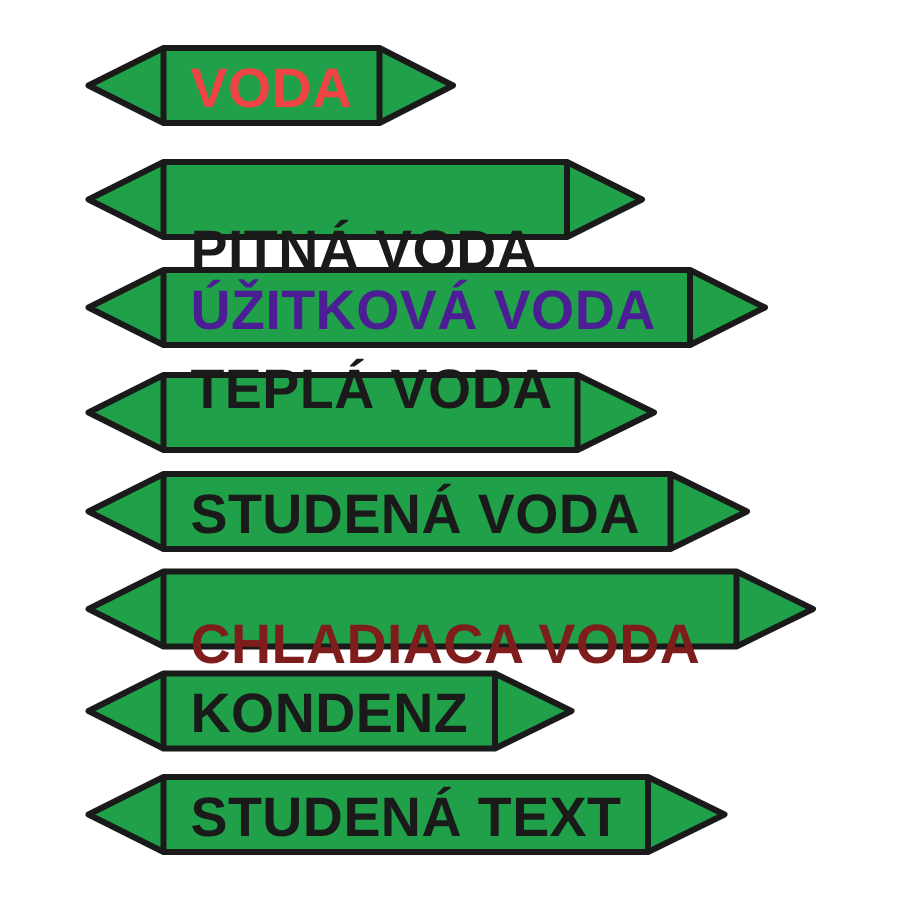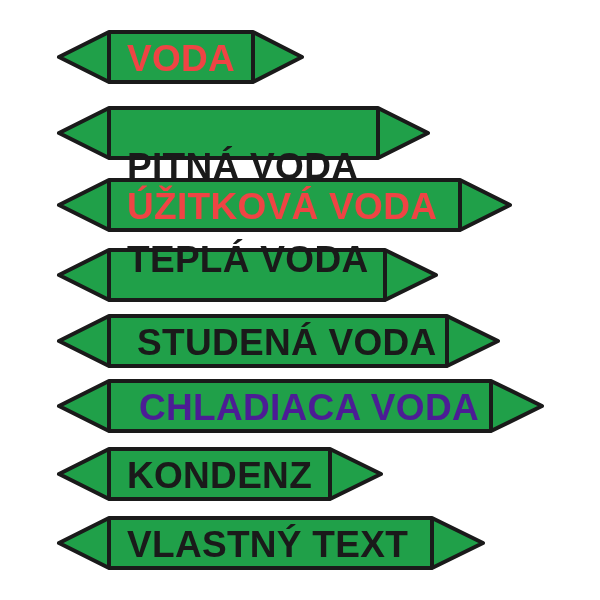--- a/index.html
+++ b/index.html
@@ -27,55 +27,55 @@
         <line x1="378" x2="378" y1="108" y2="158" stroke="#1a1a1a" stroke-width="4"></line>
       </svg>
       <span class="label-text" style="left: 127px; top: 116px; color: rgb(26, 26, 26); margin-top: 32px;">PITNÁ VODA</span>
     </div>
   <div class="label">
       <svg width="600" height="600">
         <polygon points="59,205 109,180 460,180 510,205 460,230 109,230" fill="#20a049" stroke="#1a1a1a" stroke-width="4" stroke-linejoin="round"></polygon>
         <line x1="109" x2="109" y1="180" y2="230" stroke="#1a1a1a" stroke-width="4"></line>
         <line x1="460" x2="460" y1="180" y2="230" stroke="#1a1a1a" stroke-width="4"></line>
       </svg>
-      <span class="label-text" style="left: 127px; top: 188px; color: #ef4444;">ÚŽITKOVÁ VODA</span>
+      <span class="label-text" style="left: 127px; top: 188px; color: #4c1d95;">ÚŽITKOVÁ VODA</span>
     </div>
   <div class="label">
       <svg width="600" height="600">
         <polygon points="59,275 109,250 385,250 436,275 385,300 109,300" fill="#20a049" stroke="#1a1a1a" stroke-width="4" stroke-linejoin="round"></polygon>
         <line x1="109" x2="109" y1="250" y2="300" stroke="#1a1a1a" stroke-width="4"></line>
         <line x1="385" x2="385" y1="250" y2="300" stroke="#1a1a1a" stroke-width="4"></line>
       </svg>
       <span class="label-text" style="left: 127px; top: 241px; color: rgb(26, 26, 26);">TEPLÁ VODA</span>
     </div>
   <div class="label">
       <svg width="600" height="600">
         <polygon points="59,341 109,316 447,316 498,341 447,366 109,366" fill="#20a049" stroke="#1a1a1a" stroke-width="4" stroke-linejoin="round"></polygon>
         <line x1="109" x2="109" y1="316" y2="366" stroke="#1a1a1a" stroke-width="4"></line>
         <line x1="447" x2="447" y1="316" y2="366" stroke="#1a1a1a" stroke-width="4"></line>
       </svg>
-      <span class="label-text" style="left: 137px; top: 324px; color: rgb(26, 26, 26); text-align: right;">STUDENÁ VODA</span>
+      <span class="label-text" style="left: 127px; top: 324px; color: rgb(26, 26, 26); text-align: right;">STUDENÁ VODA</span>
     </div>
   <div class="label">
       <svg width="600" height="600">
         <polygon points="59,406 109,381 491,381 542,406 491,431 109,431" fill="#20a049" stroke="#1a1a1a" stroke-width="4" stroke-linejoin="round"></polygon>
         <line x1="109" x2="109" y1="381" y2="431" stroke="#1a1a1a" stroke-width="4"></line>
         <line x1="491" x2="491" y1="381" y2="431" stroke="#1a1a1a" stroke-width="4"></line>
       </svg>
-      <span class="label-text" style="left: 127px; top: 389px; color: #4c1d95; margin-left: 12px;">CHLADIACA VODA</span>
+      <span class="label-text" style="left: 127px; top: 411px; color: #7f1d1d;">CHLADIACA VODA</span>
     </div>
   <div class="label">
       <svg width="600" height="600">
         <polygon points="59,474 109,449 330,449 381,474 330,499 109,499" fill="#20a049" stroke="#1a1a1a" stroke-width="4" stroke-linejoin="round"></polygon>
         <line x1="109" x2="109" y1="449" y2="499" stroke="#1a1a1a" stroke-width="4"></line>
         <line x1="330" x2="330" y1="449" y2="499" stroke="#1a1a1a" stroke-width="4"></line>
       </svg>
       <span class="label-text" style="left: 127px; top: 457px; color: rgb(26, 26, 26);">KONDENZ</span>
     </div>
   <div class="label">
       <svg width="600" height="600">
         <polygon points="59,543 109,518 432,518 483,543 432,568 109,568" fill="#20a049" stroke="#1a1a1a" stroke-width="4" stroke-linejoin="round"></polygon>
         <line x1="109" x2="109" y1="518" y2="568" stroke="#1a1a1a" stroke-width="4"></line>
         <line x1="432" x2="432" y1="518" y2="568" stroke="#1a1a1a" stroke-width="4"></line>
       </svg>
-      <span class="label-text" style="left: 127px; top: 526px; color: rgb(26, 26, 26);">VLASTNÝ TEXT</span>
+      <span class="label-text" style="left: 127px; top: 526px; color: rgb(26, 26, 26);">STUDENÁ TEXT</span>
     </div>
 </div>
 
 </body></html>

